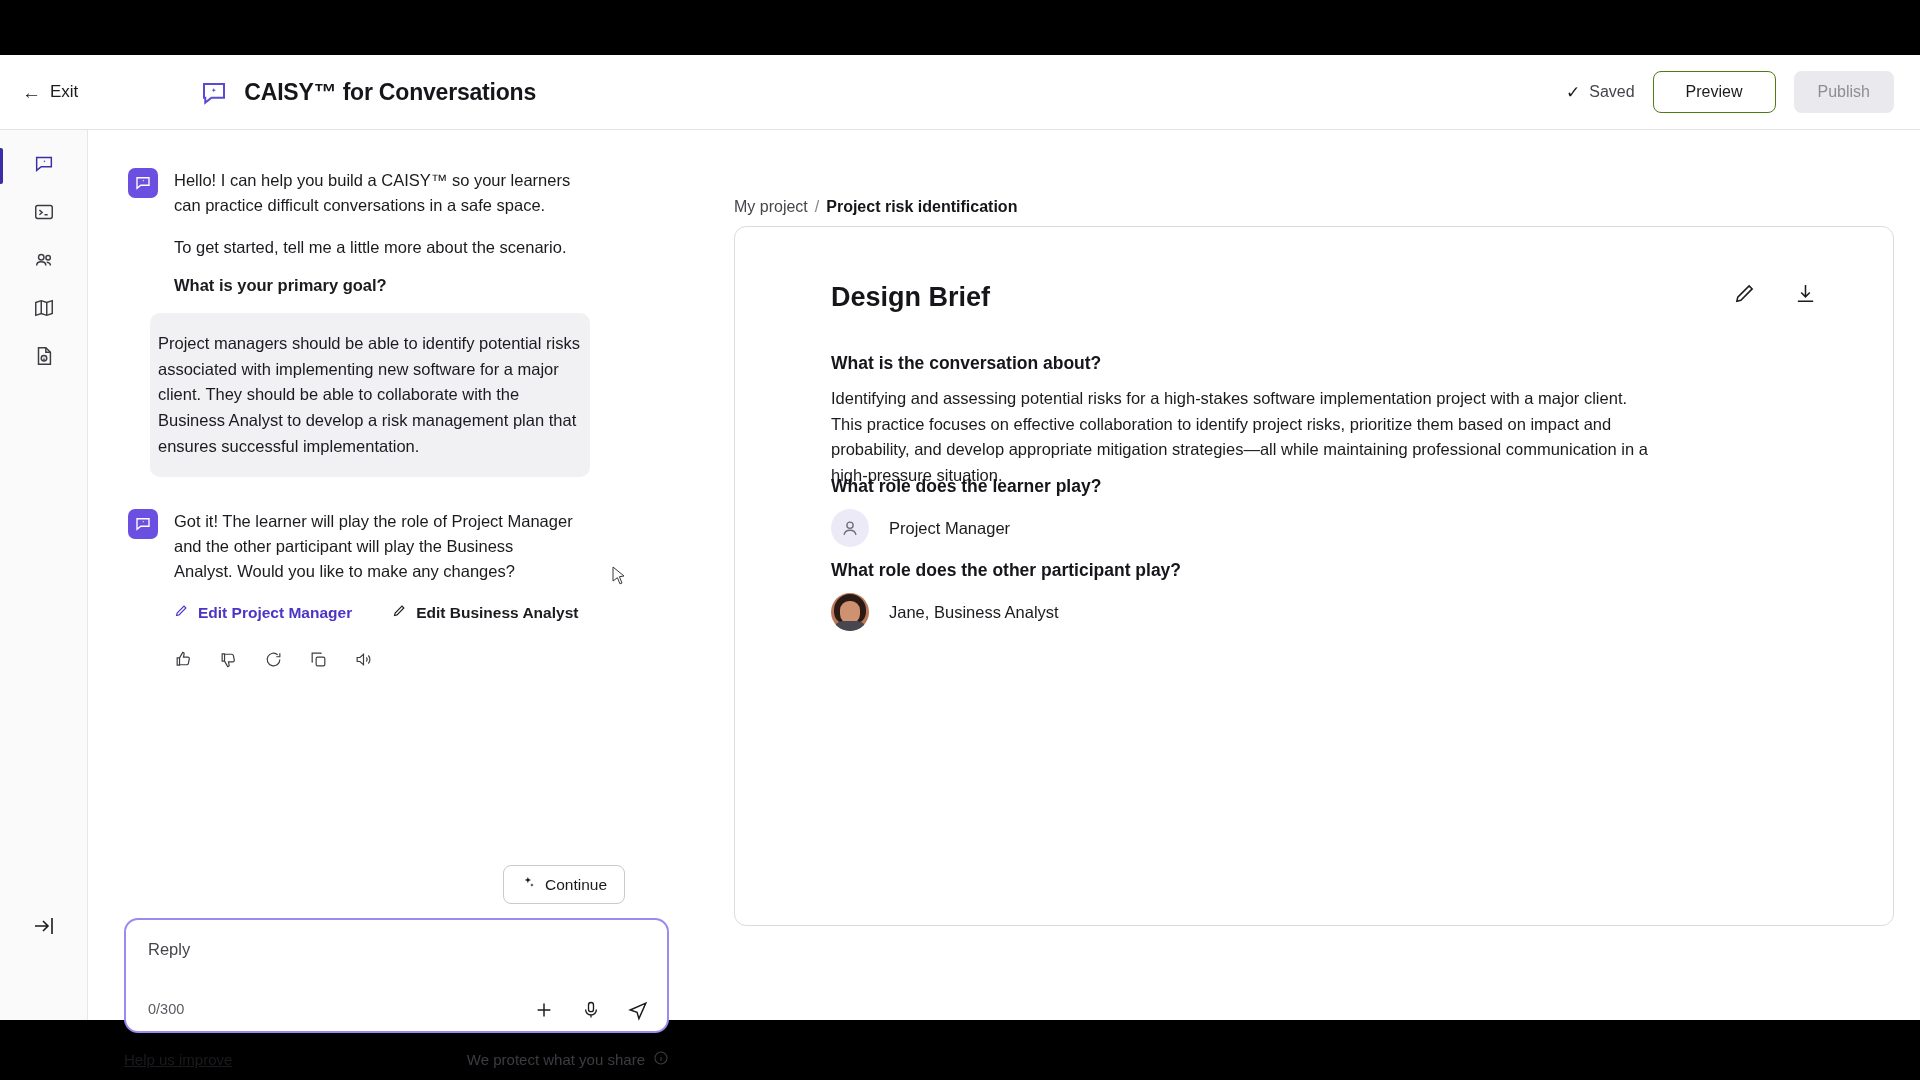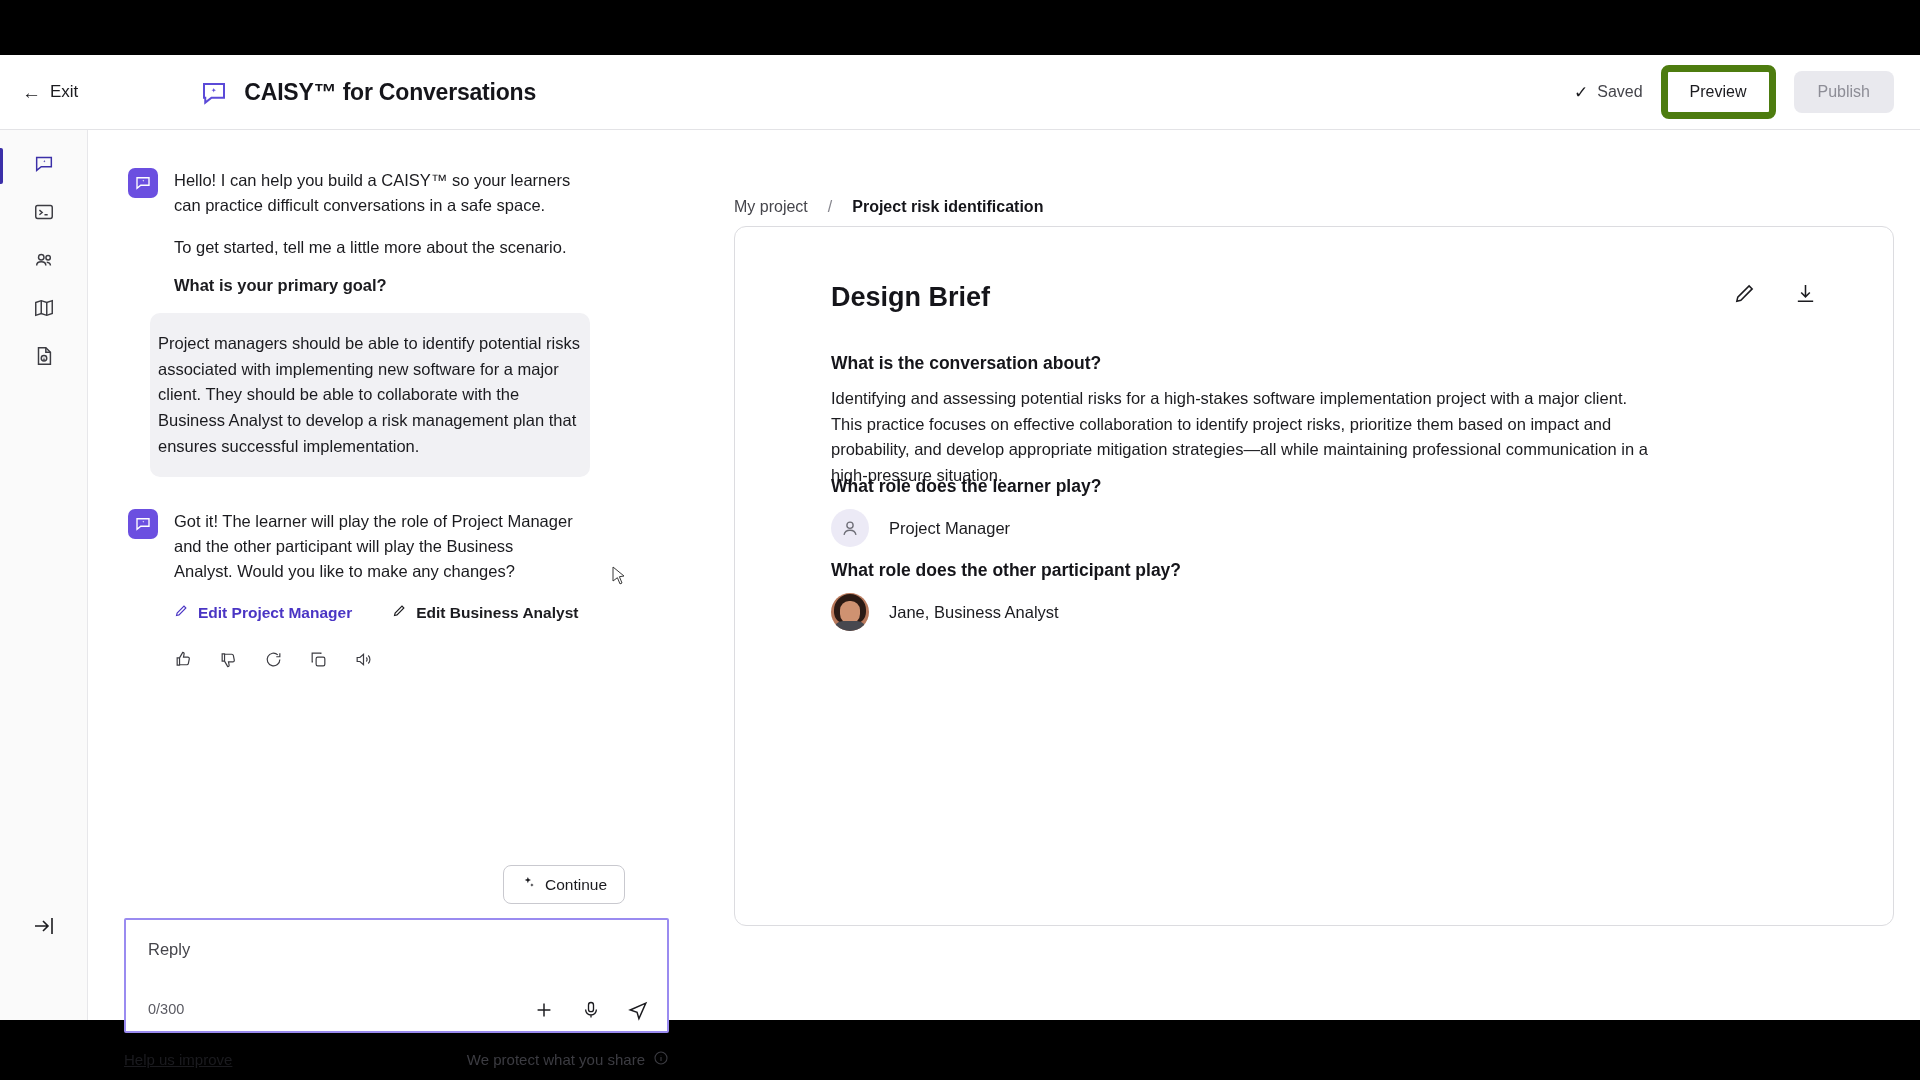--- a/index.html
+++ b/index.html
@@ -49,23 +49,23 @@
   .topbar-right {
     margin-left: auto; display: flex; align-items: center; gap: 18px;
     margin-right: 26px;
   }
   .saved {
     display: flex; align-items: center; gap: 9px;
     color: #45454b; font-size: 16px;
   }
   .check-icon { color: #1b1b1f; font-size: 17px; }
   .btn-outline {
-    border: 7px solid #4d7c0f; border-radius: 8px;
+    border: 1px solid #4d7c0f; border-radius: 8px;
     background: #fff; color: #1b1b1f;
-    font-size: 16px; padding: 11px 22px; cursor: pointer;
+    font-size: 16px; padding: 11px 32px; cursor: pointer;
   }
   .btn-disabled {
     border: none; border-radius: 8px;
     background: #e9e9ee; color: #8d8d96;
     font-size: 16px; padding: 12px 24px; cursor: default; text-align: right;
   }
 
   
   .rail {
     position: absolute; left: 0; top: 75px;
@@ -138,21 +138,21 @@
   }
   .continue-btn {
     display: flex; align-items: center; gap: 9px;
     border: 1px solid #c9c9cf; border-radius: 8px;
     background: #fff; font-size: 15.5px; color: #1b1b1f;
     padding: 9px 17px; cursor: pointer;
   }
   .composer {
     position: absolute; left: 36px; top: 788px;
     width: 545px; height: 115px;
-    border: 2px solid #9a8bf0; border-radius: 2px;
+    border: 2px solid #9a8bf0; border-radius: 14px;
     background: #fff;
   }
   .composer-placeholder {
     position: absolute; left: 22px; top: 20px;
     font-size: 16.5px; color: #45454b;
   }
   .composer-count {
     position: absolute; left: 22px; bottom: 14px;
     font-size: 14.5px; color: #5b5b63;
   }
@@ -173,21 +173,21 @@
 
   
   .right {
     position: absolute; left: 718px; top: 75px;
     width: 1202px; height: 890px;
     background: #ffffff;
   }
   .breadcrumb {
     position: absolute; left: 16px; top: 68px;
     font-size: 16px; color: #45454b;
-    display: flex; gap: 20px;
+    display: flex; gap: 7px;
   }
   .breadcrumb .current { color: #15151a; font-weight: bold; }
   .breadcrumb .sep { color: #86868e; }
   .card {
     position: absolute; left: 16px; top: 96px;
     width: 1160px; height: 700px;
     border: 1px solid #dcdce0; border-radius: 12px;
     background: #fff;
   }
   .card-title {

